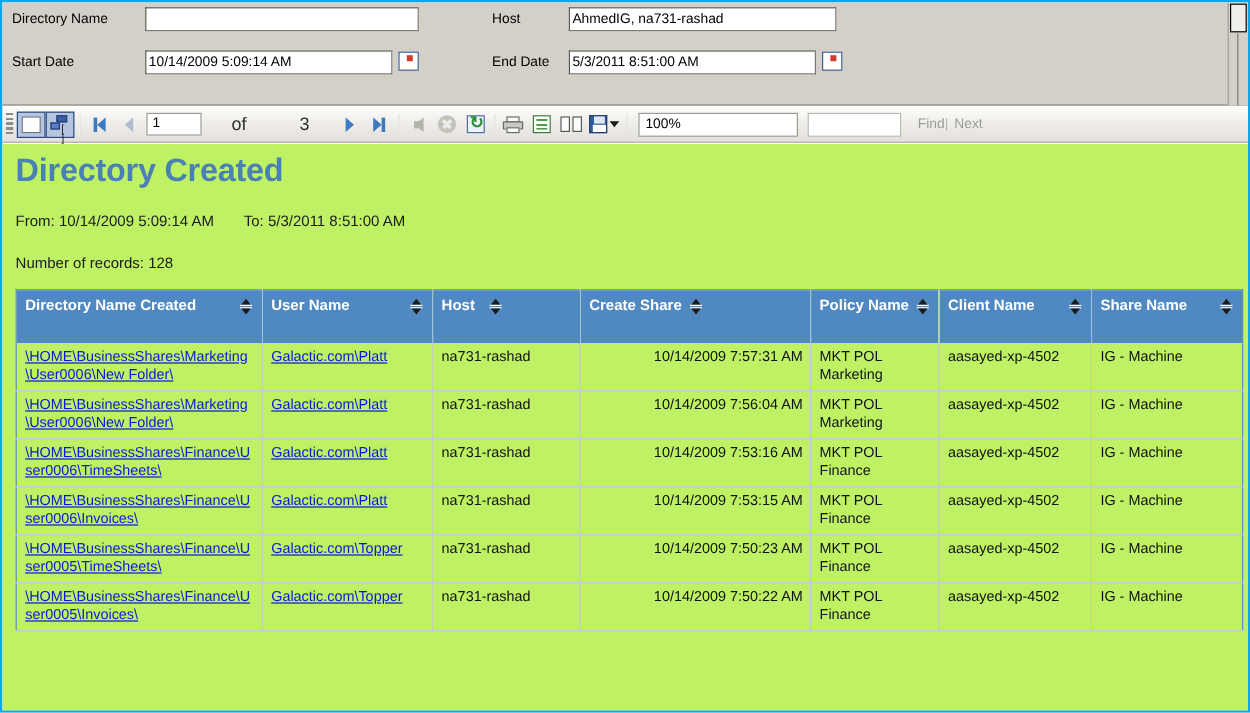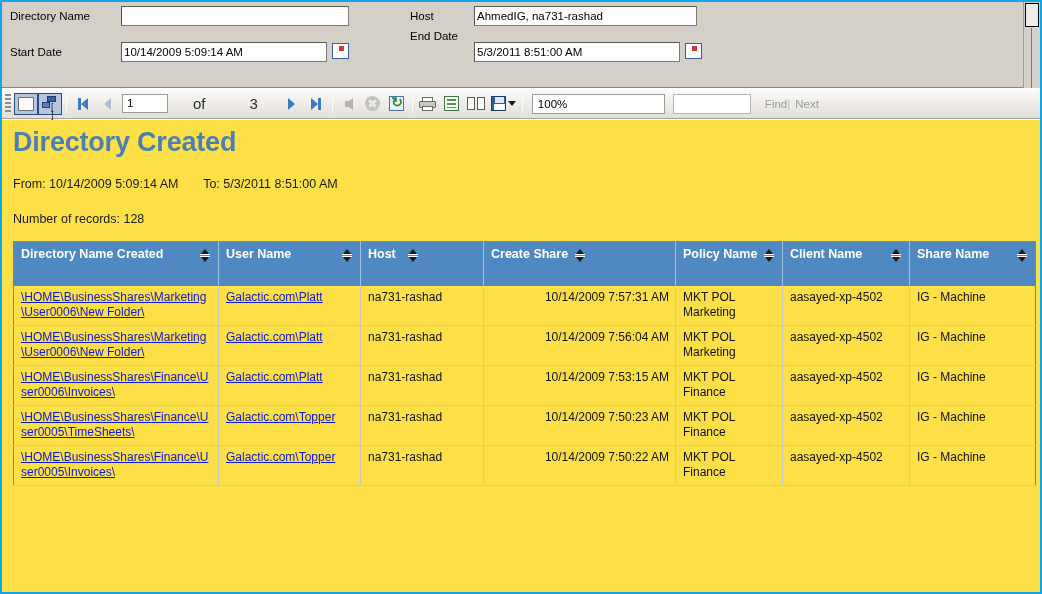--- a/index.html
+++ b/index.html
@@ -227,21 +227,21 @@
     font-size:11.5px;color:#9c9c96;margin-left:14px;white-space:nowrap;
   }
   .find-sep{color:#b7b7b1;margin:0 5px;}
 
   
   #report {
     position: absolute;
     left: 0; top: 118px;
     width: 1038px;
     height: 472px;
-    background: #fde047;
+    background: #bef264;
     overflow: hidden;
     padding-left: 11px;
   }
   #report-title {
     font-size: 27px;
     font-weight: bold;
     color: #4a80b4;
     margin-top: 7px;
     letter-spacing: -0.2px;
   }
@@ -336,21 +336,21 @@
 
     <span class="param-label" style="left:408px; top:4px;">Host</span>
     <div class="param-input" style="left:472px; top:4px; width:223px; padding-right:20px;">AhmedIG, na731-rashad</div>
 
     <span class="param-label" style="left:8px; top:40px;">Start Date</span>
     <div class="param-input" style="left:119px; top:40px; width:206px;">10/14/2009 5:09:14 AM</div>
     <span class="cal-icon" style="left:330px; top:41px;">
       <span class="capt"></span><span class="grid"><span class="dot"></span></span>
     </span>
 
-    <span class="param-label" style="left:408px; top:24px;">End Date</span>
+    <span class="param-label" style="left:408px; top:40px;">End Date</span>
     <div class="param-input" style="left:472px; top:40px; width:206px;">5/3/2011 8:51:00 AM</div>
     <span class="cal-icon" style="left:683px; top:41px;">
       <span class="capt"></span><span class="grid"><span class="dot"></span></span>
     </span>
 
     <div id="panel-scroll">
       <div class="thumb"></div>
       <div class="track-line"></div>
     </div>
   </div>
@@ -545,20 +545,29 @@
             <td class="plain">MKT POL Marketing</td>
             <td class="plain">aasayed-xp-4502</td>
             <td class="plain">IG - Machine</td>
           </tr>
           <tr>
             <td><a href="#">\HOME\BusinessShares\Marketing\User0006\New Folder\</a></td>
             <td><a href="#">Galactic.com\Platt</a></td>
             <td class="plain">na731-rashad</td>
             <td class="num">10/14/2009 7:56:04 AM</td>
             <td class="plain">MKT POL Marketing</td>
+            <td class="plain">aasayed-xp-4502</td>
+            <td class="plain">IG - Machine</td>
+          </tr>
+          <tr>
+            <td><a href="#">\HOME\BusinessShares\Finance\User0006\TimeSheets\</a></td>
+            <td><a href="#">Galactic.com\Platt</a></td>
+            <td class="plain">na731-rashad</td>
+            <td class="num">10/14/2009 7:53:16 AM</td>
+            <td class="plain">MKT POL Finance</td>
             <td class="plain">aasayed-xp-4502</td>
             <td class="plain">IG - Machine</td>
           </tr>
           <tr>
             <td><a href="#">\HOME\BusinessShares\Finance\User0006\Invoices\</a></td>
             <td><a href="#">Galactic.com\Platt</a></td>
             <td class="plain">na731-rashad</td>
             <td class="num">10/14/2009 7:53:15 AM</td>
             <td class="plain">MKT POL Finance</td>
             <td class="plain">aasayed-xp-4502</td>

